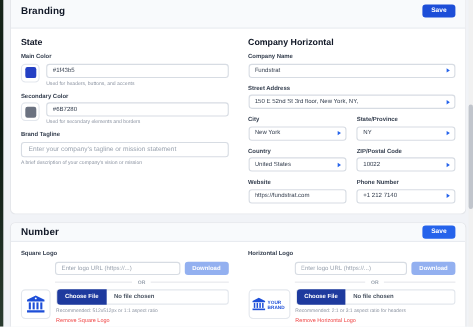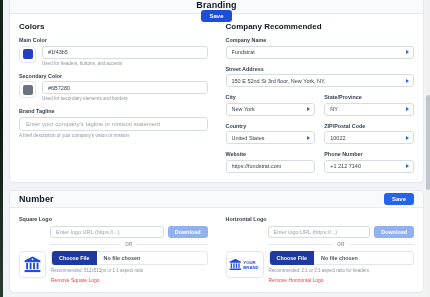--- a/index.html
+++ b/index.html
@@ -111,29 +111,29 @@
   }
 </style>
 </head>
 <body>
 
 <div class="edge-strip"></div>
 
 <div class="viewport">
 
   <div class="card" style="margin-top:0;border-top:none;border-radius:0 0 5px 5px;">
-    <div class="card-head" style="height:14px;padding-top:0;flex-direction:column;">
+    <div class="card-head" style="height:26px;padding-top:0;">
       <span class="card-title">Branding</span>
       <button class="btn-blue">Save</button>
     </div>
     <div class="card-body">
       <div class="two-col">
 
         <div class="col">
-          <div class="sec-title">Colors</div>
+          <div class="sec-title">State</div>
 
           <div class="field">
             <span class="lbl">Main Color</span>
             <div class="color-row">
               <div class="swatch-box">
                 <div class="swatch" style="background:#2440c4;"></div>
               </div>
               <div class="color-fields">
                 <input class="inp" value="#1f43b5" style="">
                 <span class="help">Used for headers, buttons, and accents</span>
@@ -155,21 +155,21 @@
           </div>
 
           <div class="field" style="margin-bottom:0;">
             <span class="lbl">Brand Tagline</span>
             <input class="inp" style="height: 14px; font-size: 6px; padding-left: 6px;" placeholder="Enter your company's tagline or mission statement">
             <span class="help">A brief description of your company's vision or mission</span>
           </div>
         </div>
 
         <div class="col">
-          <div class="sec-title">Company Recommended</div>
+          <div class="sec-title">Company Horizontal</div>
 
           <div class="field">
             <span class="lbl">Company Name</span>
             <div class="inp-wrap">
               <input class="inp" value="Fundstrat" style="">
               <span class="caret-ic">
                 <svg width="5" height="6" viewBox="0 0 5 6">
                     <path d="M1 1 L4 3 L1 5 Z" fill="#2563eb"></path>
                   </svg>
               </span>

